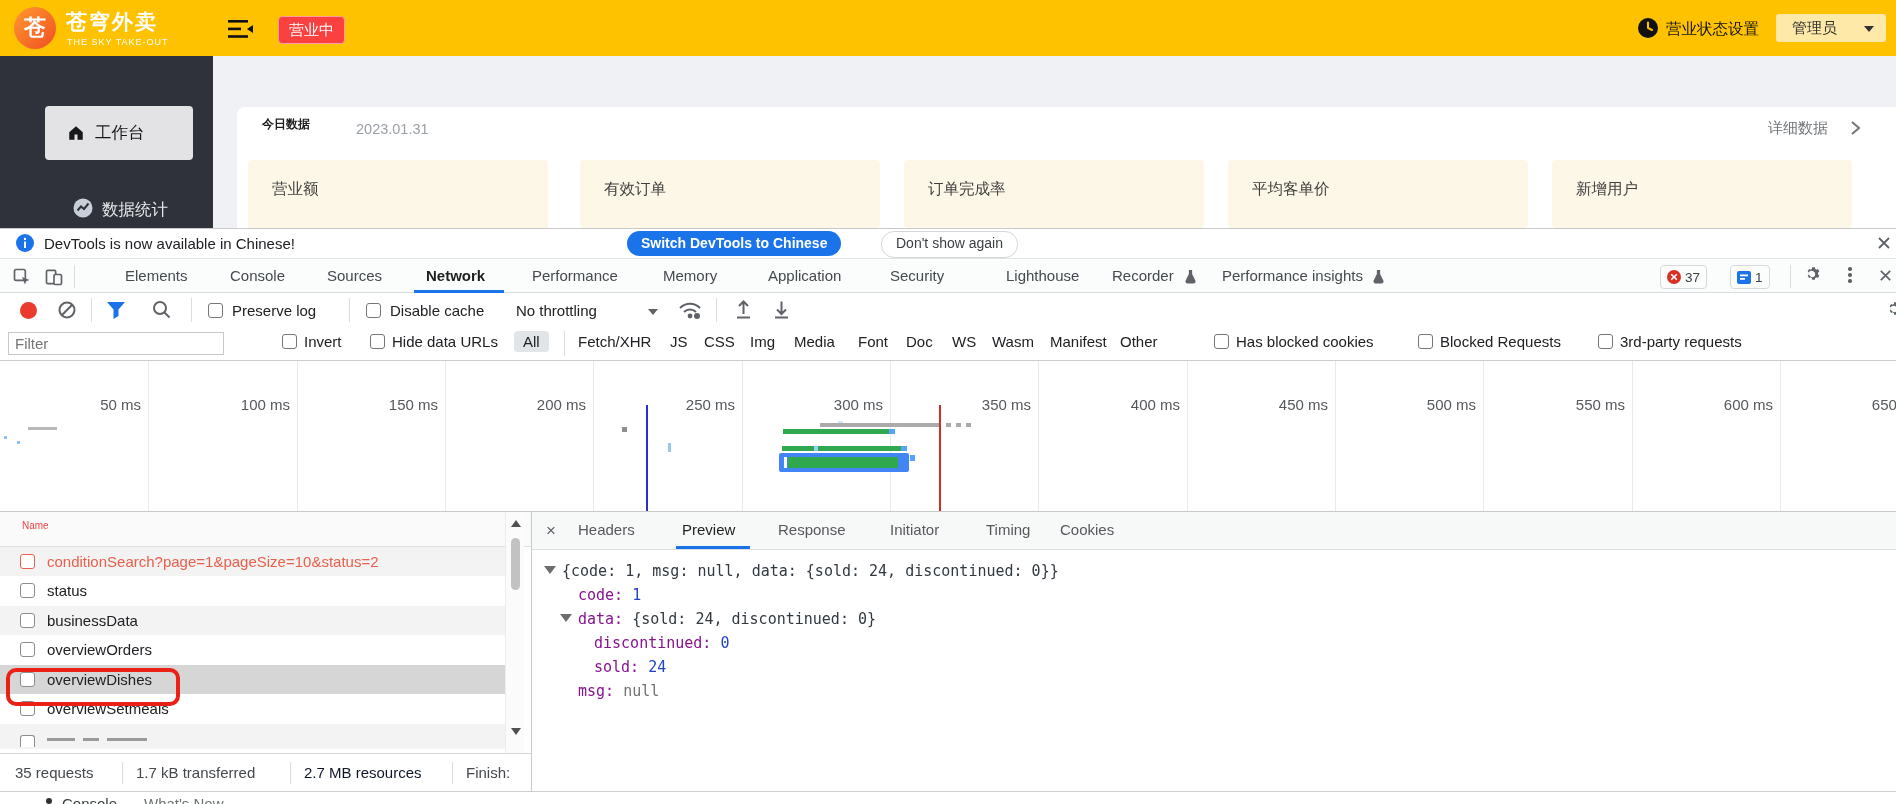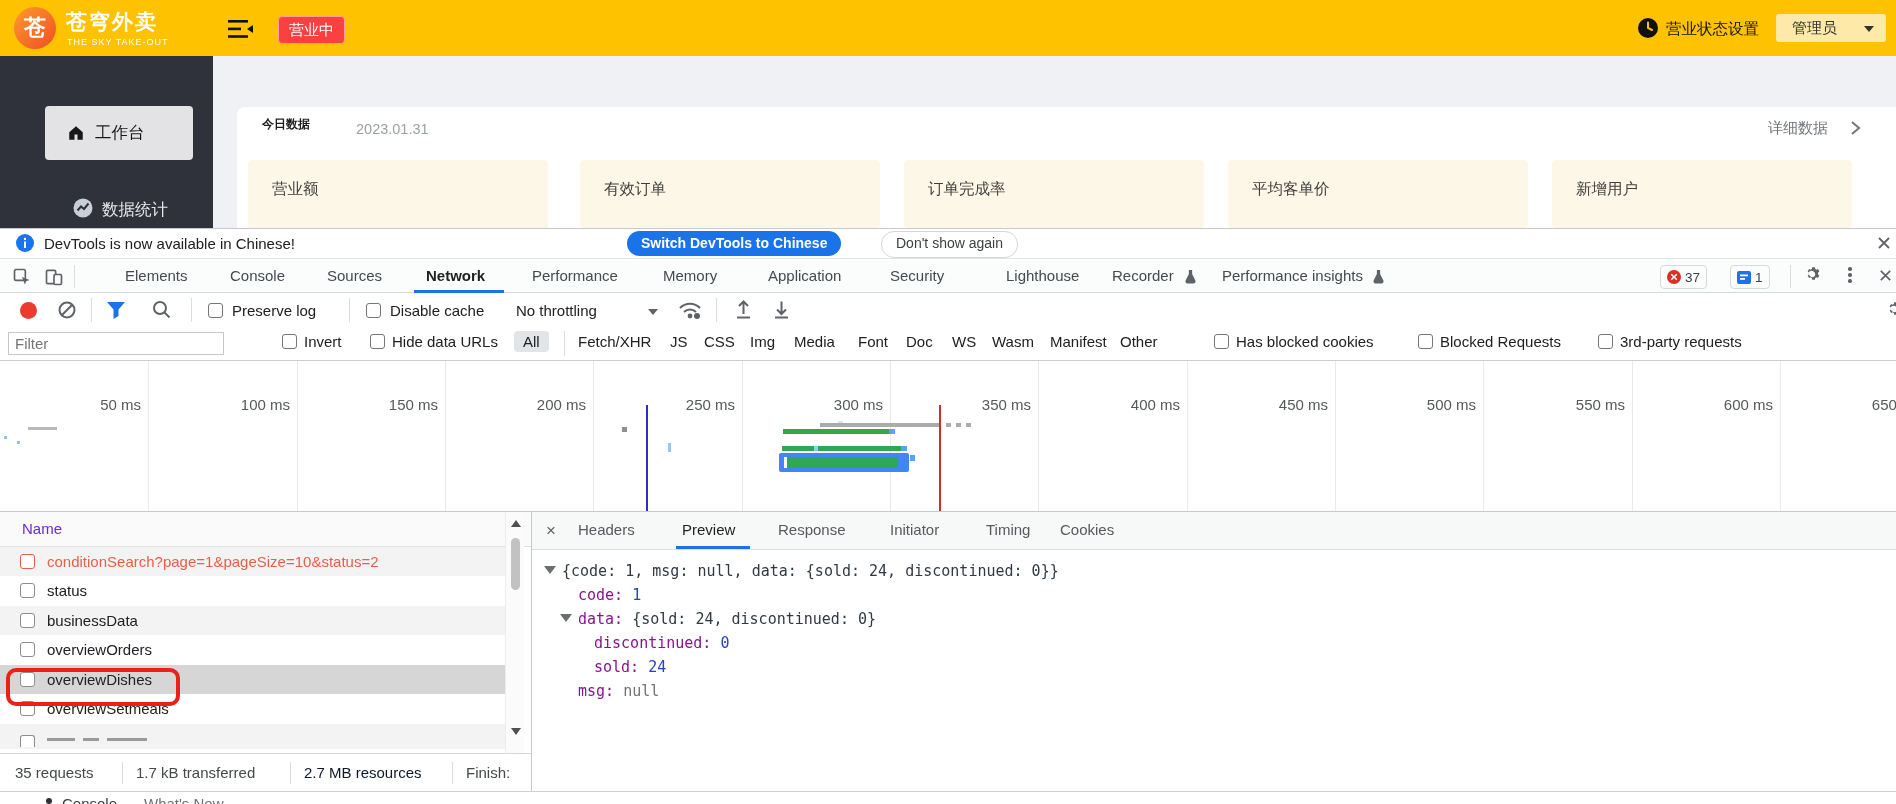--- a/index.html
+++ b/index.html
@@ -282,21 +282,21 @@
   <div class="mark" style="left:814px;top:446px;width:4px;height:5px;background:#8fd0f0;"></div>
   <div class="mark" style="left:901px;top:446px;width:6px;height:5px;background:#55a4f7;"></div>
   <div class="mark" style="left:779px;top:453px;width:130px;height:19px;background:#4285f4;border-radius:2px;">
     <div style="position:absolute;left:5px;top:4px;width:3px;height:11px;background:#fff;"></div>
     <div style="position:absolute;left:9px;top:4px;width:110px;height:11px;background:#2fa84f;"></div>
   </div>
   <div class="mark" style="left:910px;top:455px;width:5px;height:6px;background:#55a4f7;"></div>
   <div class="mark" style="left:939px;top:405px;width:2px;height:106px;background:#d02e24;"></div>
 
   <div class="abs" style="left:0;top:512px;width:531px;height:35px;background:#fafafa;border-bottom:1px solid #e0e0e0;box-sizing:border-box;">
-    <span class="t" style="left:22px;top:8px;font-size:15px;color:#6d28d9;">Name</span>
+    <span class="t" style="left:22px;top:8px;font-size:10px;color:#ef4444;">Name</span>
   </div>
 
   <div class="row" style="top:547px;background:#f3f3f3;">
     <span class="rowcb" style="border-color:#e8604c;"></span>
     <span class="rowtext" style="color:#e8604c;">conditionSearch?page=1&amp;pageSize=10&amp;status=2</span>
   </div>
   <div class="row" style="top:576px;height:30px;background:#fff;">
     <span class="rowcb"></span>
     <span class="rowtext">status</span>
   </div>

